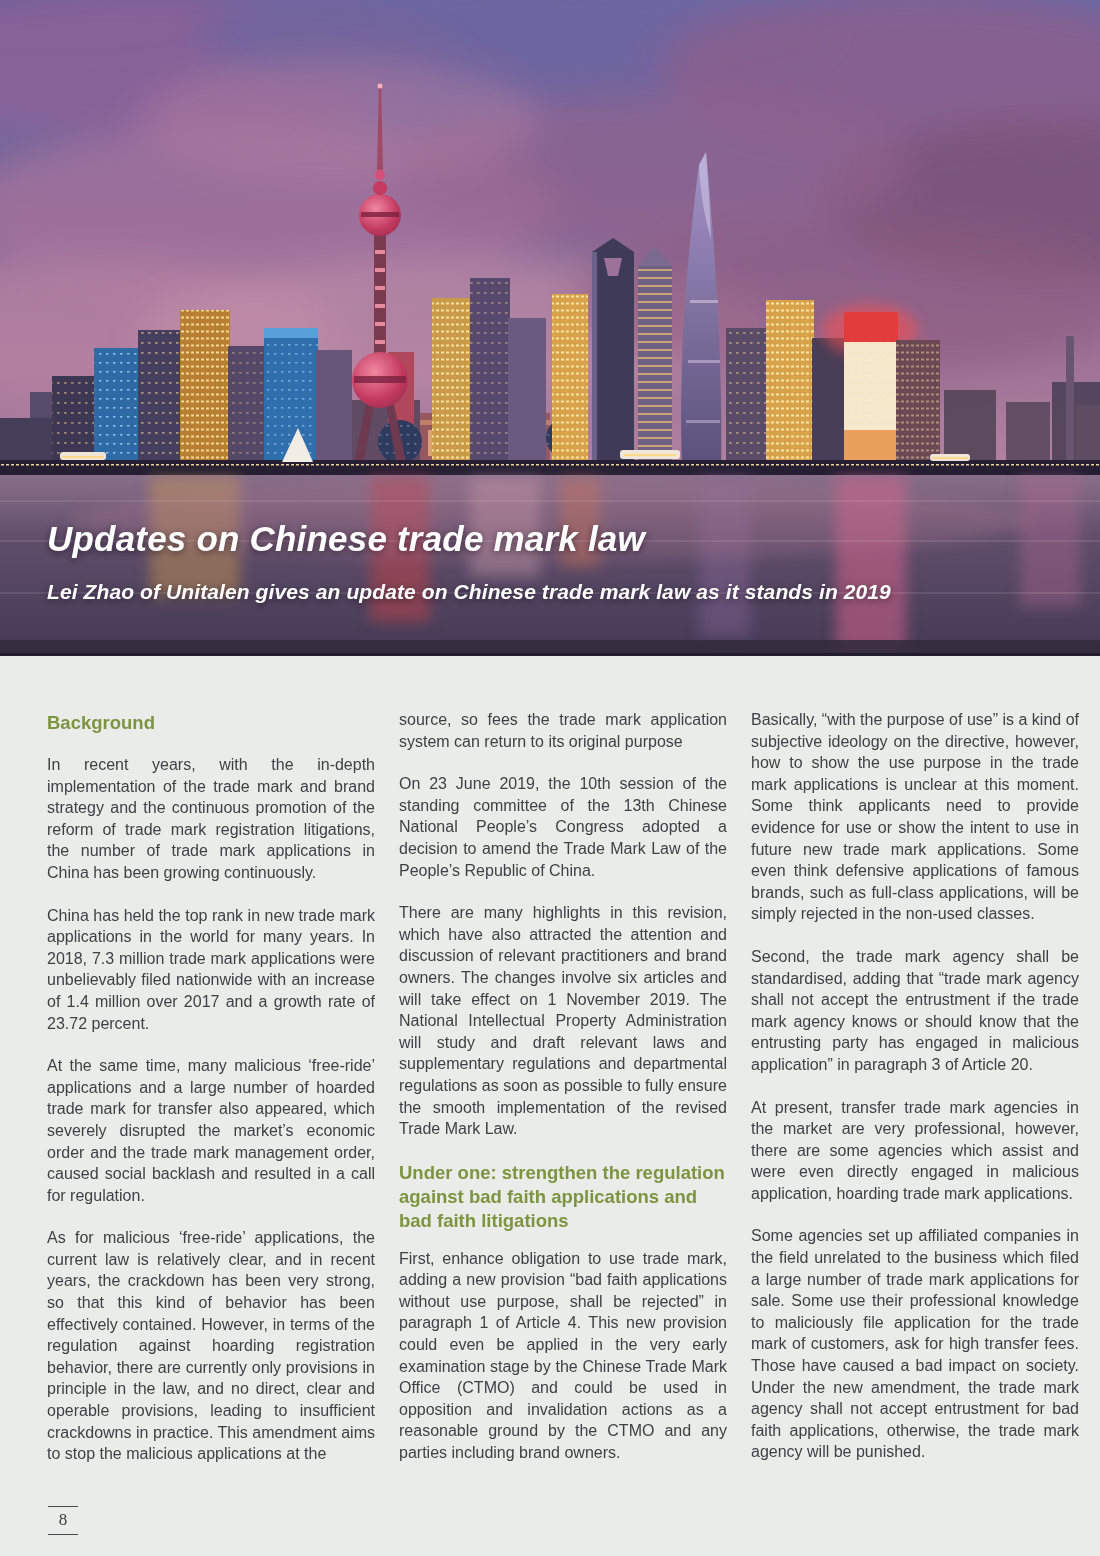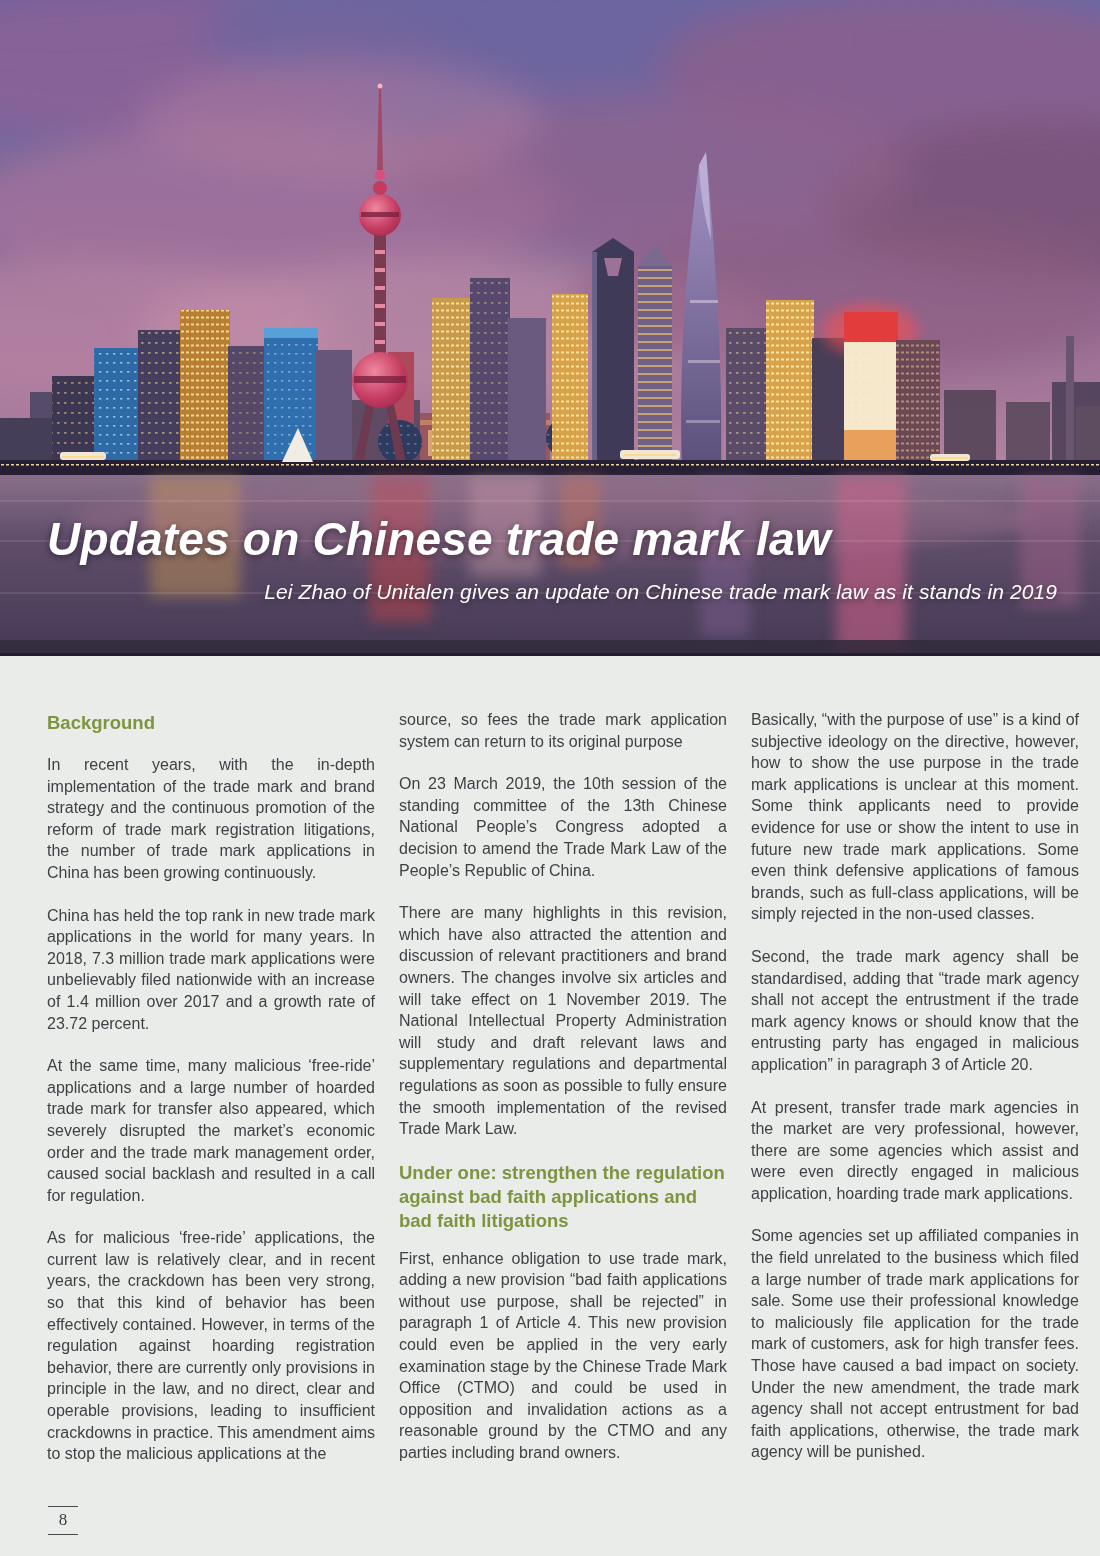--- a/index.html
+++ b/index.html
@@ -20,27 +20,27 @@
   }
   .hero svg{display:block;width:1100px;height:653px;}
   .hero-text{
     position:absolute;left:47px;top:520px;width:1010px;
     color:#ffffff;
     font-style:italic;
     text-shadow:0 2px 7px rgba(20,10,25,.55);
   }
   .hero-text h1{
     margin:0 0 21px 0;
-    font-size:46px;line-height:38px;
+    font-size:35px;line-height:38px;
     font-weight:bold;letter-spacing:.2px;
   }
   .hero-text p{
     margin:0;
     font-size:21px;line-height:25px;
-    font-weight:normal;letter-spacing:.1px;text-align:right;
+    font-weight:bold;letter-spacing:.1px;
   }
   
   .content{
     position:absolute;top:653px;left:0;
     width:1100px;height:903px;
     box-sizing:border-box;
     padding:56px 42px 0 47px;
     display:flex;gap:24px;
   }
   .col{
@@ -279,21 +279,21 @@
   <div class="content">
     <div class="col">
         <h2>Background</h2>
         <p>In recent years, with the in-depth implementation of the trade mark and brand strategy and the continuous promotion of the reform of trade mark registration litigations, the number of trade mark applications in China has been growing continuously.</p>
         <p>China has held the top rank in new trade mark applications in the world for many years. In 2018, 7.3 million trade mark applications were unbelievably filed nationwide with an increase of 1.4 million over 2017 and a growth rate of 23.72 percent.</p>
         <p>At the same time, many malicious ‘free-ride’ applications and a large number of hoarded trade mark for transfer also appeared, which severely disrupted the market’s economic order and the trade mark management order, caused social backlash and resulted in a call for regulation.</p>
         <p>As for malicious ‘free-ride’ applications, the current law is relatively clear, and in recent years, the crackdown has been very strong, so that this kind of behavior has been effectively contained. However, in terms of the regulation against hoarding registration behavior, there are currently only provisions in principle in the law, and no direct, clear and operable provisions, leading to insufficient crackdowns in practice. This amendment aims to stop the malicious applications at the</p>
       </div>
     <div class="col">
         <p>source, so fees the trade mark application system can return to its original purpose</p>
-        <p>On 23 March 2019, the 10th session of the standing committee of the 13th Chinese National People’s Congress adopted a decision to amend the Trade Mark Law of the People’s Republic of China.</p>
+        <p>On 23 June 2019, the 10th session of the standing committee of the 13th Chinese National People’s Congress adopted a decision to amend the Trade Mark Law of the People’s Republic of China.</p>
         <p>There are many highlights in this revision, which have also attracted the attention and discussion of relevant practitioners and brand owners. The changes involve six articles and will take effect on 1 November 2019. The National Intellectual Property Administration will study and draft relevant laws and supplementary regulations and departmental regulations as soon as possible to fully ensure the smooth implementation of the revised Trade Mark Law.</p>
         <h2>Under one: strengthen the regulation against bad faith applications and bad faith litigations</h2>
         <p>First, enhance obligation to use trade mark, adding a new provision “bad faith applications without use purpose, shall be rejected” in paragraph 1 of Article 4. This new provision could even be applied in the very early examination stage by the Chinese Trade Mark Office (CTMO) and could be used in opposition and invalidation actions as a reasonable ground by the CTMO and any parties including brand owners.</p>
       </div>
     <div class="col">
         <p>Basically, “with the purpose of use” is a kind of subjective ideology on the directive, however, how to show the use purpose in the trade mark applications is unclear at this moment. Some think applicants need to provide evidence for use or show the intent to use in future new trade mark applications. Some even think defensive applications of famous brands, such as full-class applications, will be simply rejected in the non-used classes.</p>
         <p>Second, the trade mark agency shall be standardised, adding that “trade mark agency shall not accept the entrustment if the trade mark agency knows or should know that the entrusting party has engaged in malicious application” in paragraph 3 of Article 20.</p>
         <p>At present, transfer trade mark agencies in the market are very professional, however, there are some agencies which assist and were even directly engaged in malicious application, hoarding trade mark applications.</p>
         <p>Some agencies set up affiliated companies in the field unrelated to the business which filed a large number of trade mark applications for sale. Some use their professional knowledge to maliciously file application for the trade mark of customers, ask for high transfer fees. Those have caused a bad impact on society. Under the new amendment, the trade mark agency shall not accept entrustment for bad faith applications, otherwise, the trade mark agency will be punished.</p>
       </div>

